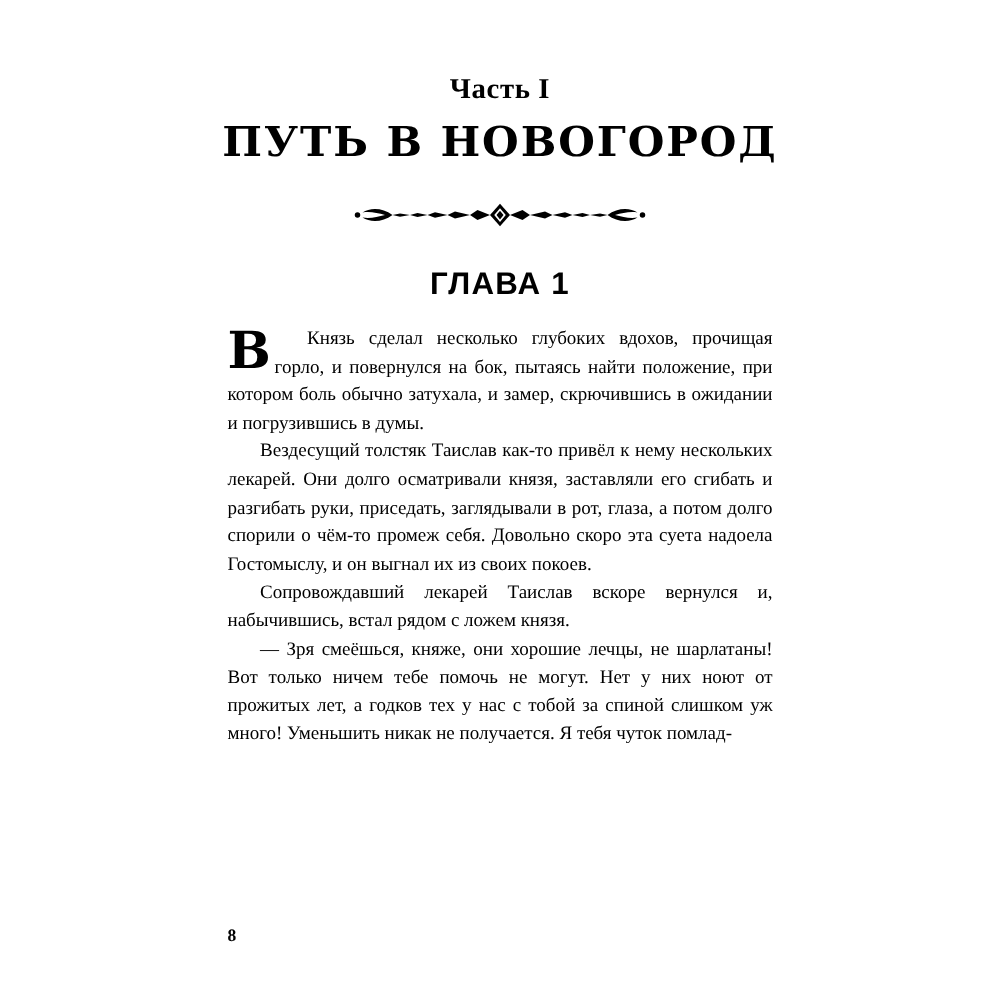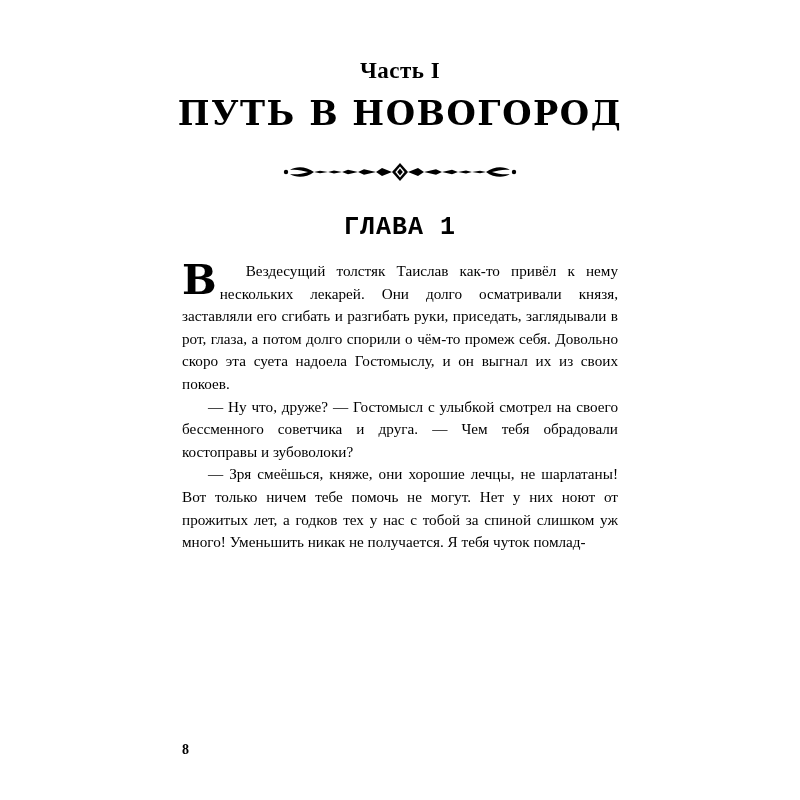--- a/index.html
+++ b/index.html
@@ -55,21 +55,21 @@
     position: relative;
   }
   .ornament svg { display: block; }
 
   .chapter-title {
     text-align: center;
     font-size: 25px;
     font-weight: bold;
     letter-spacing: 1px;
     margin: 0 0 18px 0;
-    font-family: Liberation Mono, monospace;
+    font-family: Liberation Sans, sans-serif;
   }
 
   .body-text p {
     margin: 0;
     font-size: 15.2px;
     line-height: 22.6px;
     text-align: justify;
     text-indent: 26px;
     hyphens: manual;
   }
@@ -131,22 +131,23 @@
           <path d="M236 13 C 244 7, 254 7, 260 11 C 254 10, 248 11.4, 242 13 C 248 14.6, 254 16, 260 15 C 254 19, 244 19, 236 13 Z"></path>
           <circle cx="264" cy="13" r="2.2"></circle>
         </g>
       </svg>
     </div>
 
     <h3 class="chapter-title">ГЛАВА 1</h3>
 
     <div class="body-text">
       <p class="first"><span class="dropcap">В</span></p>
+      <p>Князь сделал несколько глубоких вдохов, прочищая горло, и повернулся на бок, пытаясь найти положение, при котором боль обычно затухала, и замер, скрючившись в ожидании и погрузившись в думы.</p>
       <p>Вездесущий толстяк Таислав как-то привёл к нему нескольких лекарей. Они долго осматривали князя, заставляли его сгибать и разгибать руки, приседать, заглядывали в рот, глаза, а потом долго спорили о чём-то промеж себя. Довольно скоро эта суета надоела Гостомыслу, и он выгнал их из своих покоев.</p>
-      <p>— Ну что, друже? — Гостомысл с улыбкой смотрел на своего бессменного советчика и друга. — Чем тебя обрадовали костоправы и зубоволоки?</p>
+      <p>Сопровождавший лекарей Таислав вскоре вернулся и, набычившись, встал рядом с ложем князя.</p>
       <p>— Зря смеёшься, княже, они хорошие лечцы, не шарлатаны! Вот только ничем тебе помочь не могут. Нет у них ноют от прожитых лет, а годков тех у нас с тобой за спиной слишком уж много! Уменьшить никак не получается. Я тебя чуток помлад-</p>
     </div>
 
   </div>
 
   <div class="folio">8</div>
 
 </div>
 
 </body></html>

